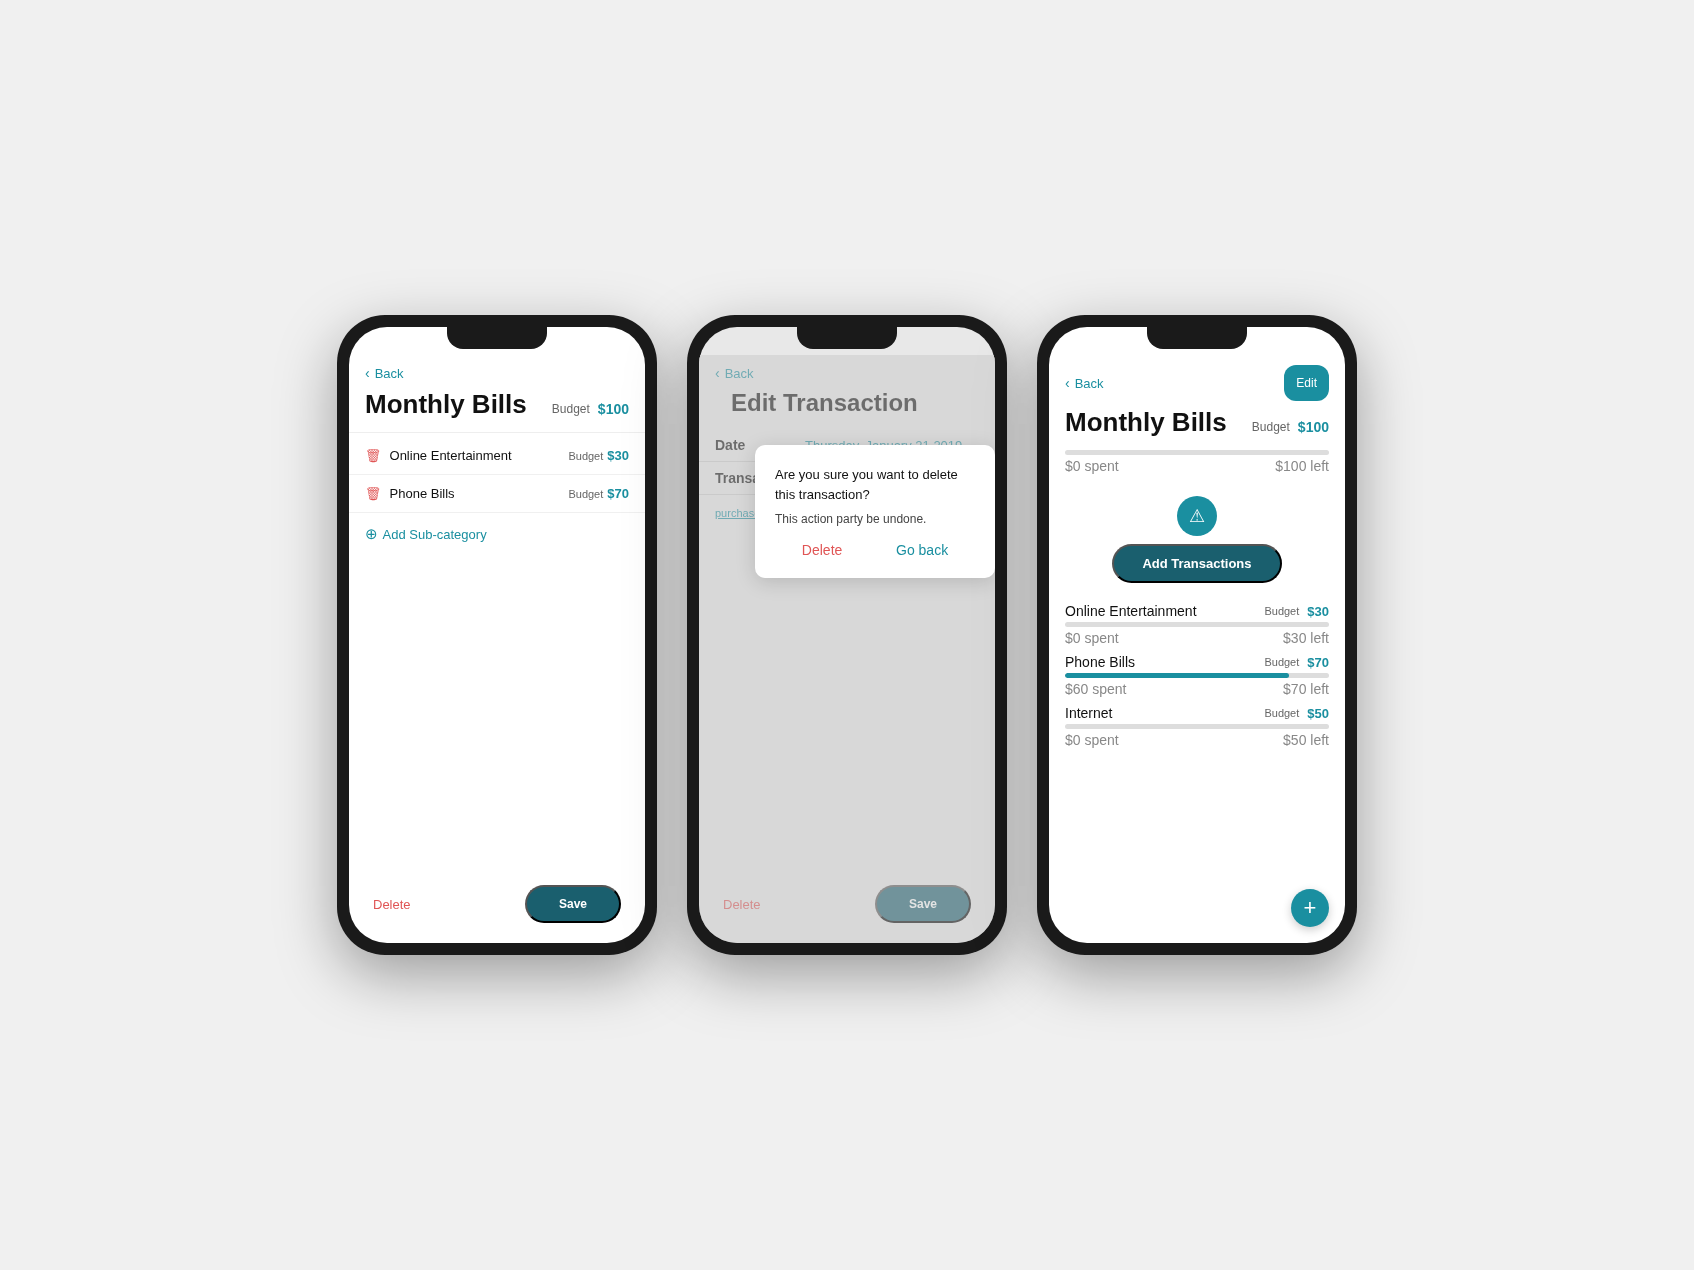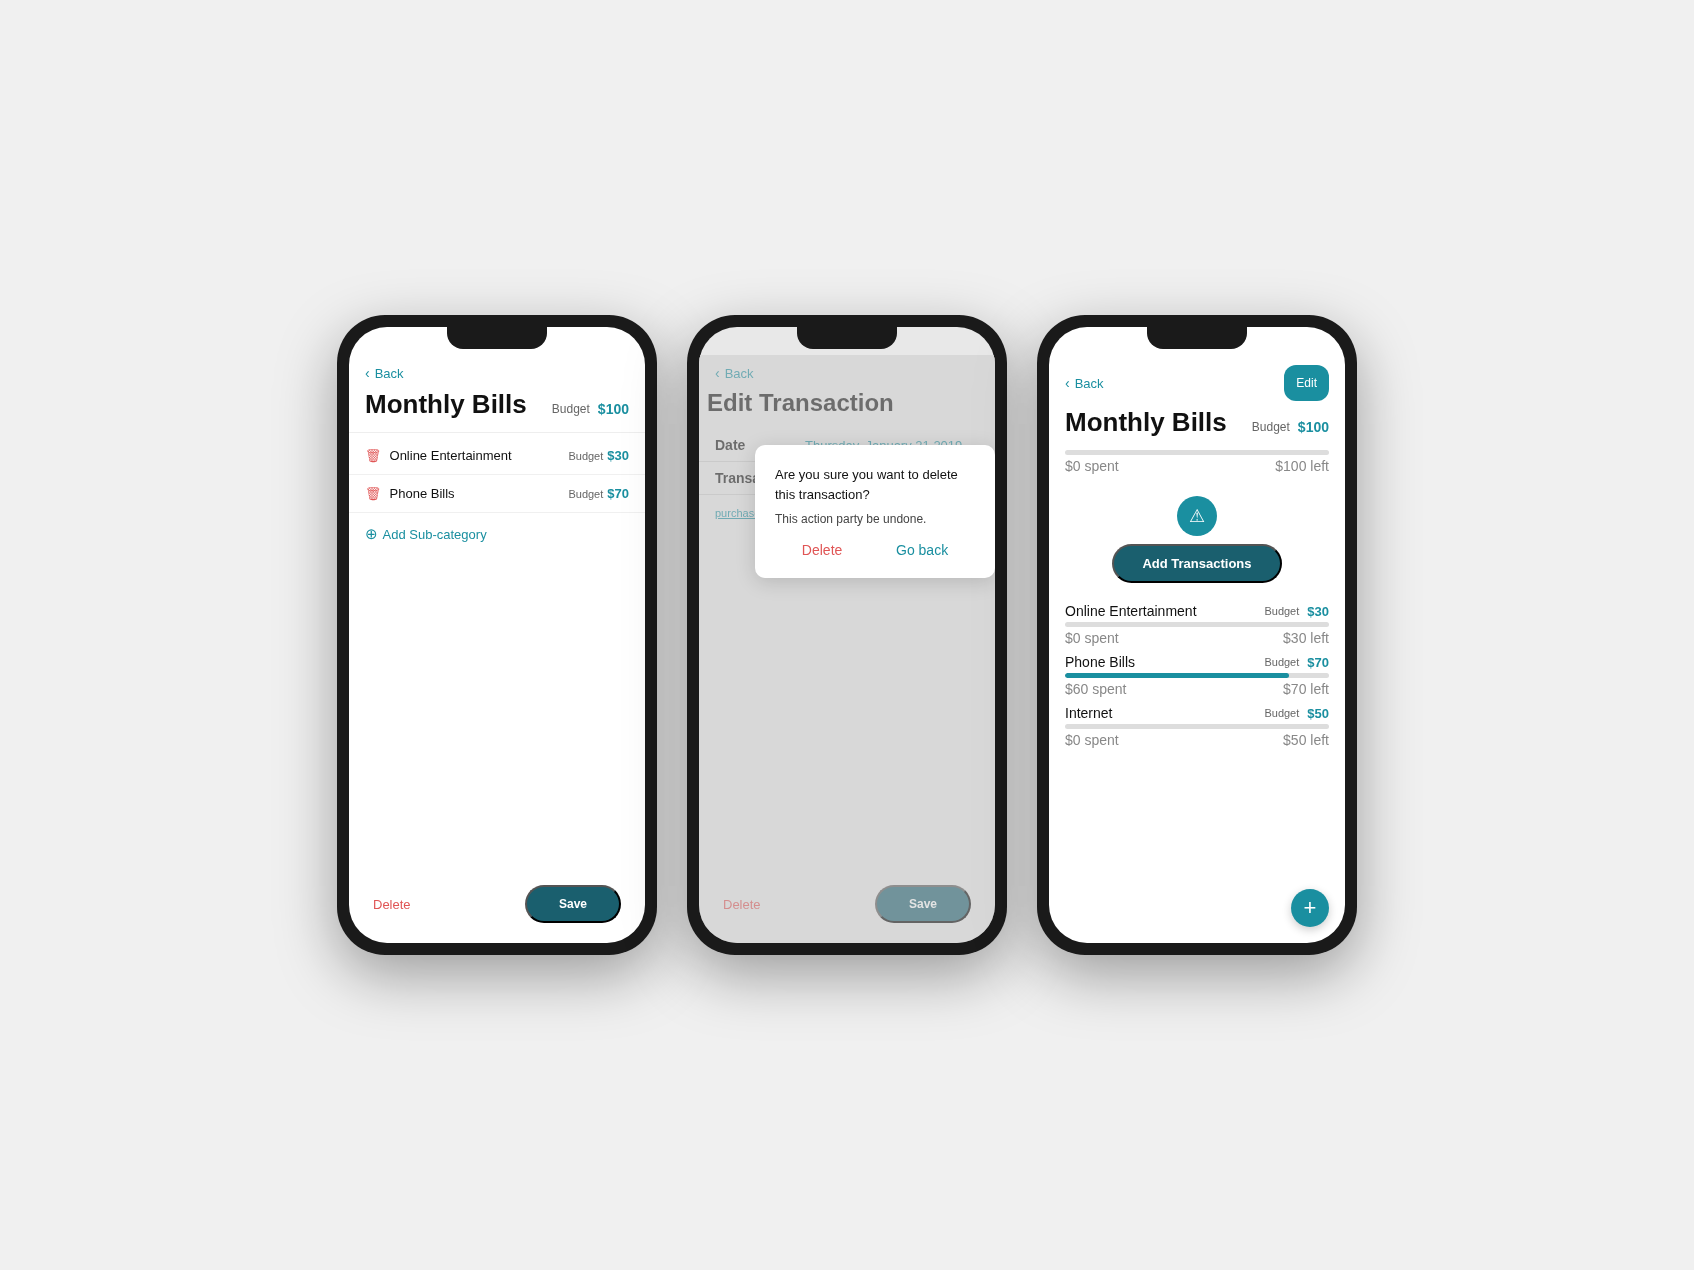--- a/index.html
+++ b/index.html
@@ -411,21 +411,21 @@
   <div class="phone">
     <div class="phone-screen edit-screen-bg">
       <div class="notch"></div>
       <div class="screen-content">
 
         <div class="back-btn edit-header-area" style="background:#e8e8e8; padding: 10px 16px 4px;">
           <span class="back-chevron">‹</span>
           <span>Back</span>
         </div>
 
-        <div style="background:#e8e8e8; padding: 4px 8px 12px;">
+        <div style="background:#e8e8e8; padding: 4px 32px 12px;">
           <div class="edit-page-title">Edit Transaction</div>
         </div>
 
         <div class="field-row" style="background:#e8e8e8; border-bottom: 1px solid #ccc;">
           <span class="field-label">Date</span>
           <span class="field-value">Thursday, January 21 2019</span>
         </div>
 
         <div class="field-row" style="background:#e8e8e8; border-bottom: 1px solid #ccc;">
           <span class="field-label">Transaction</span>

